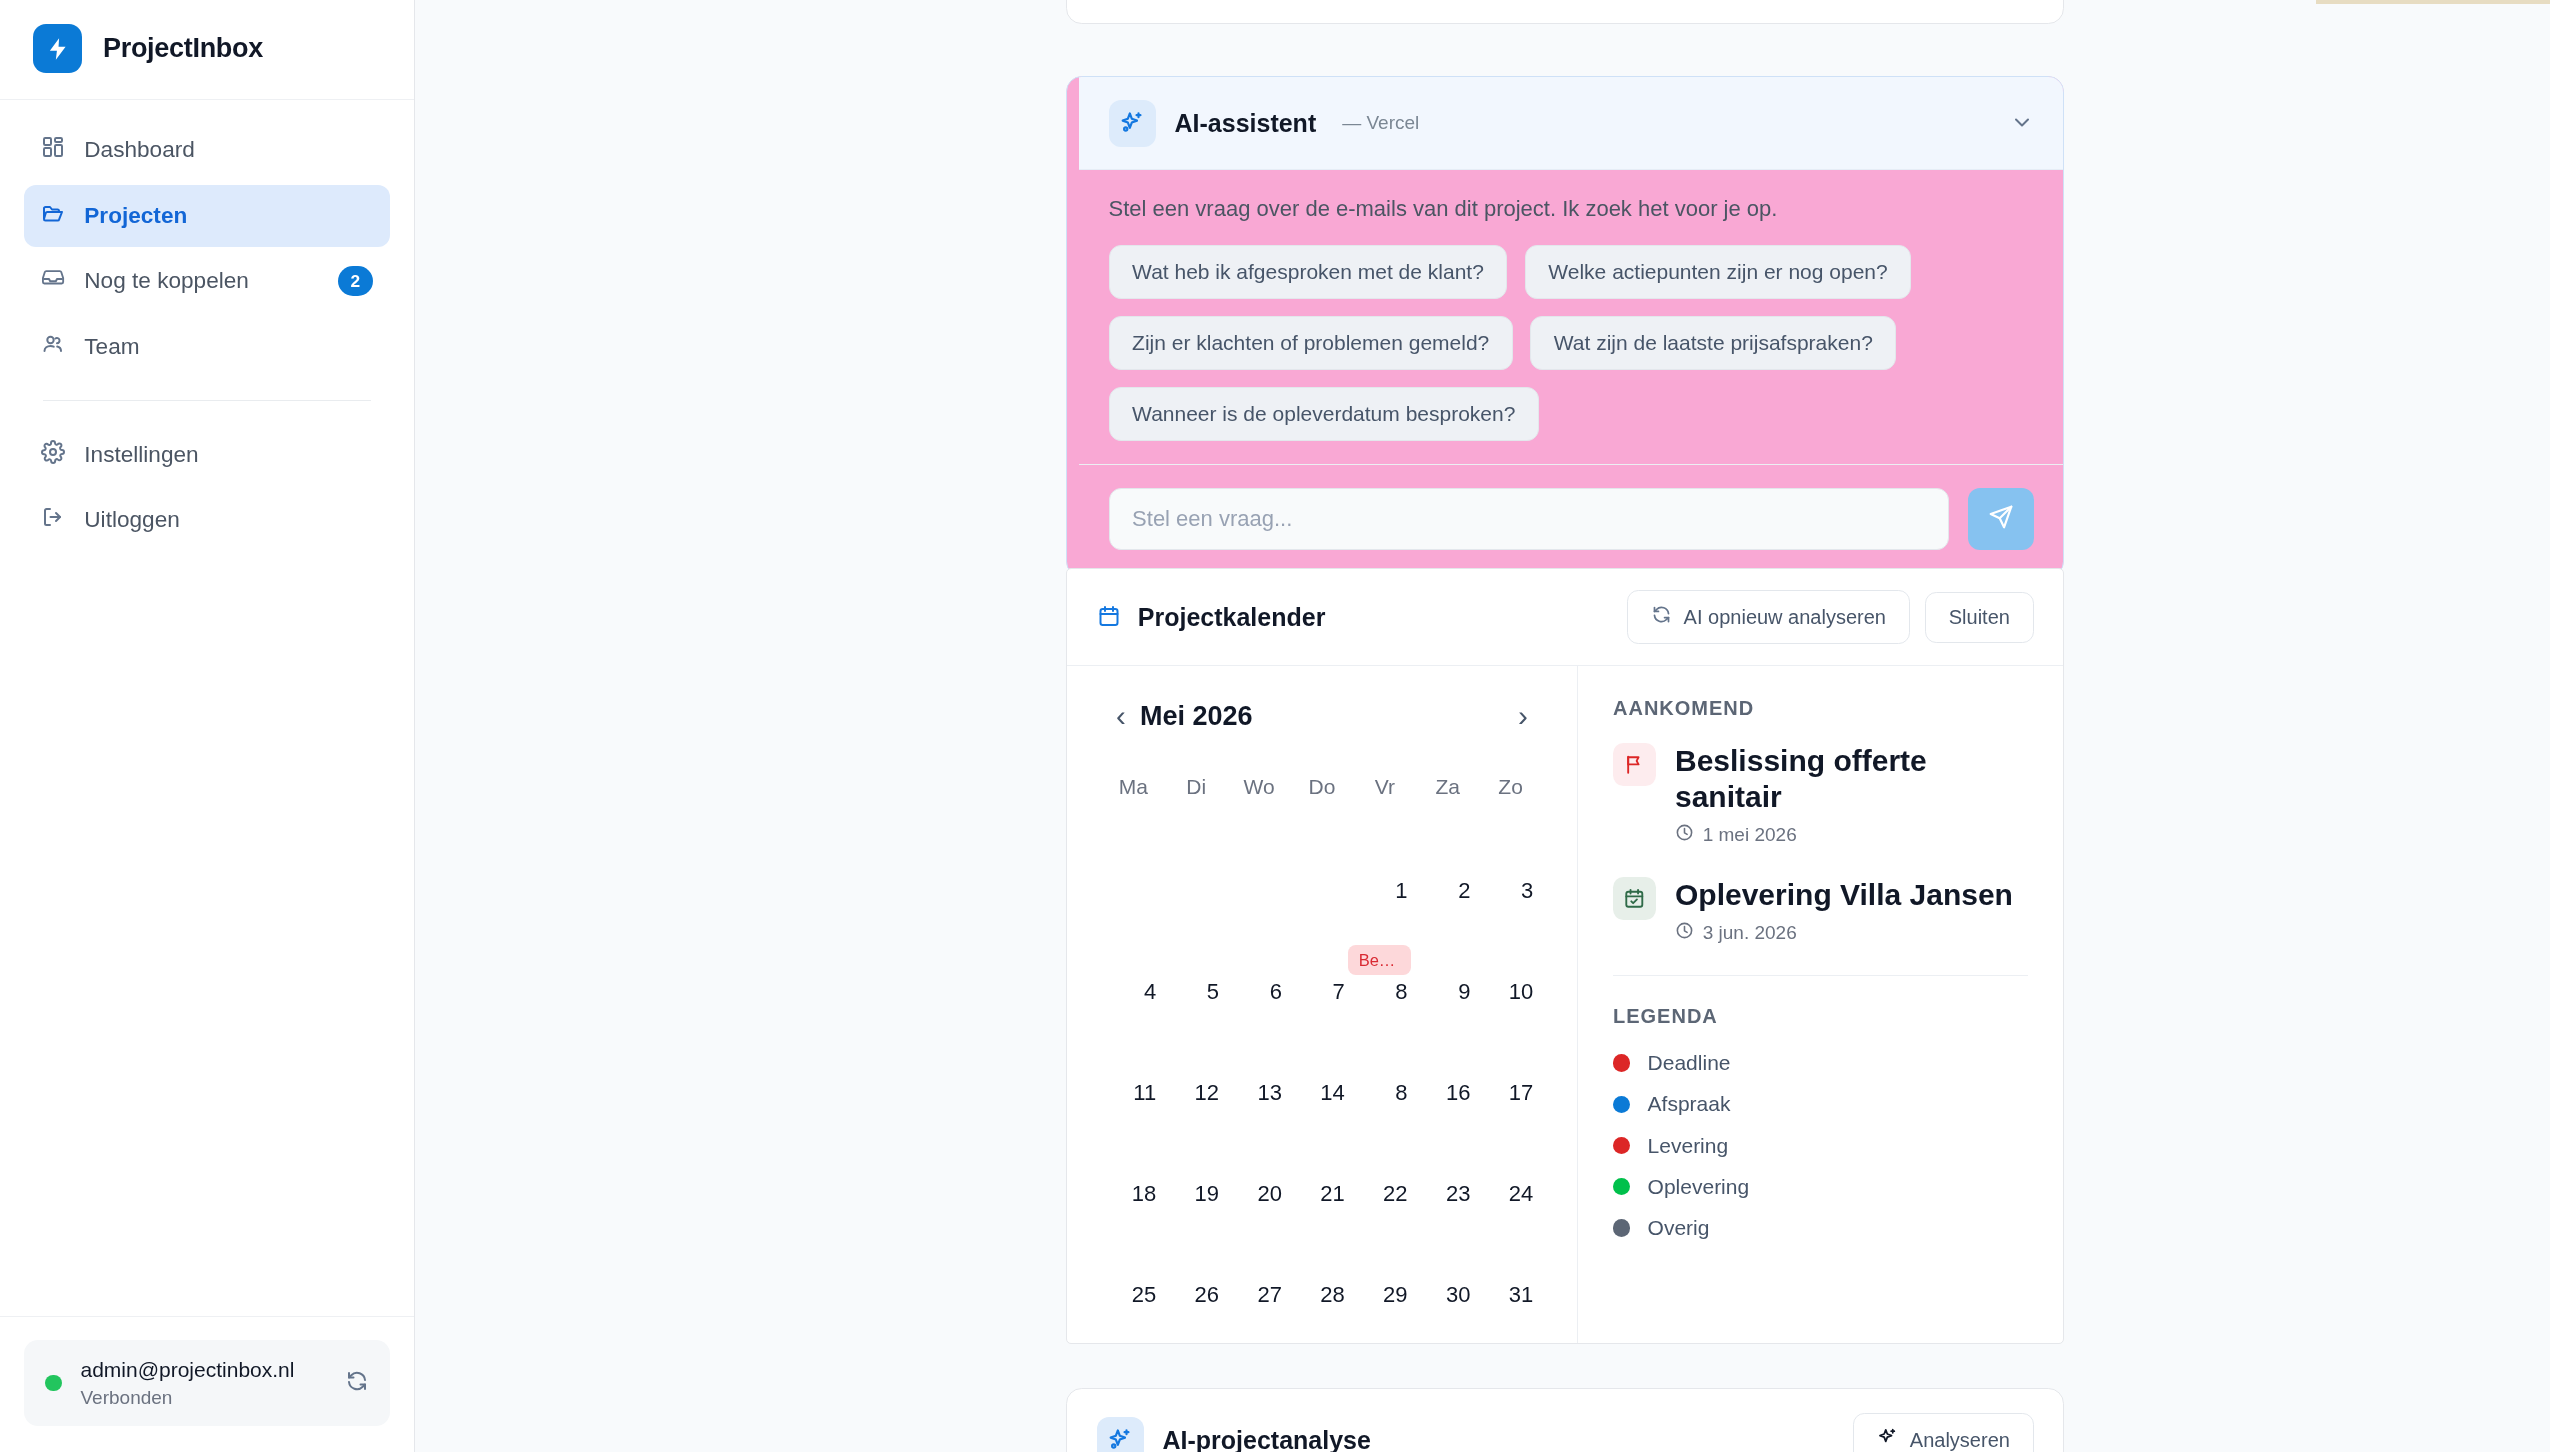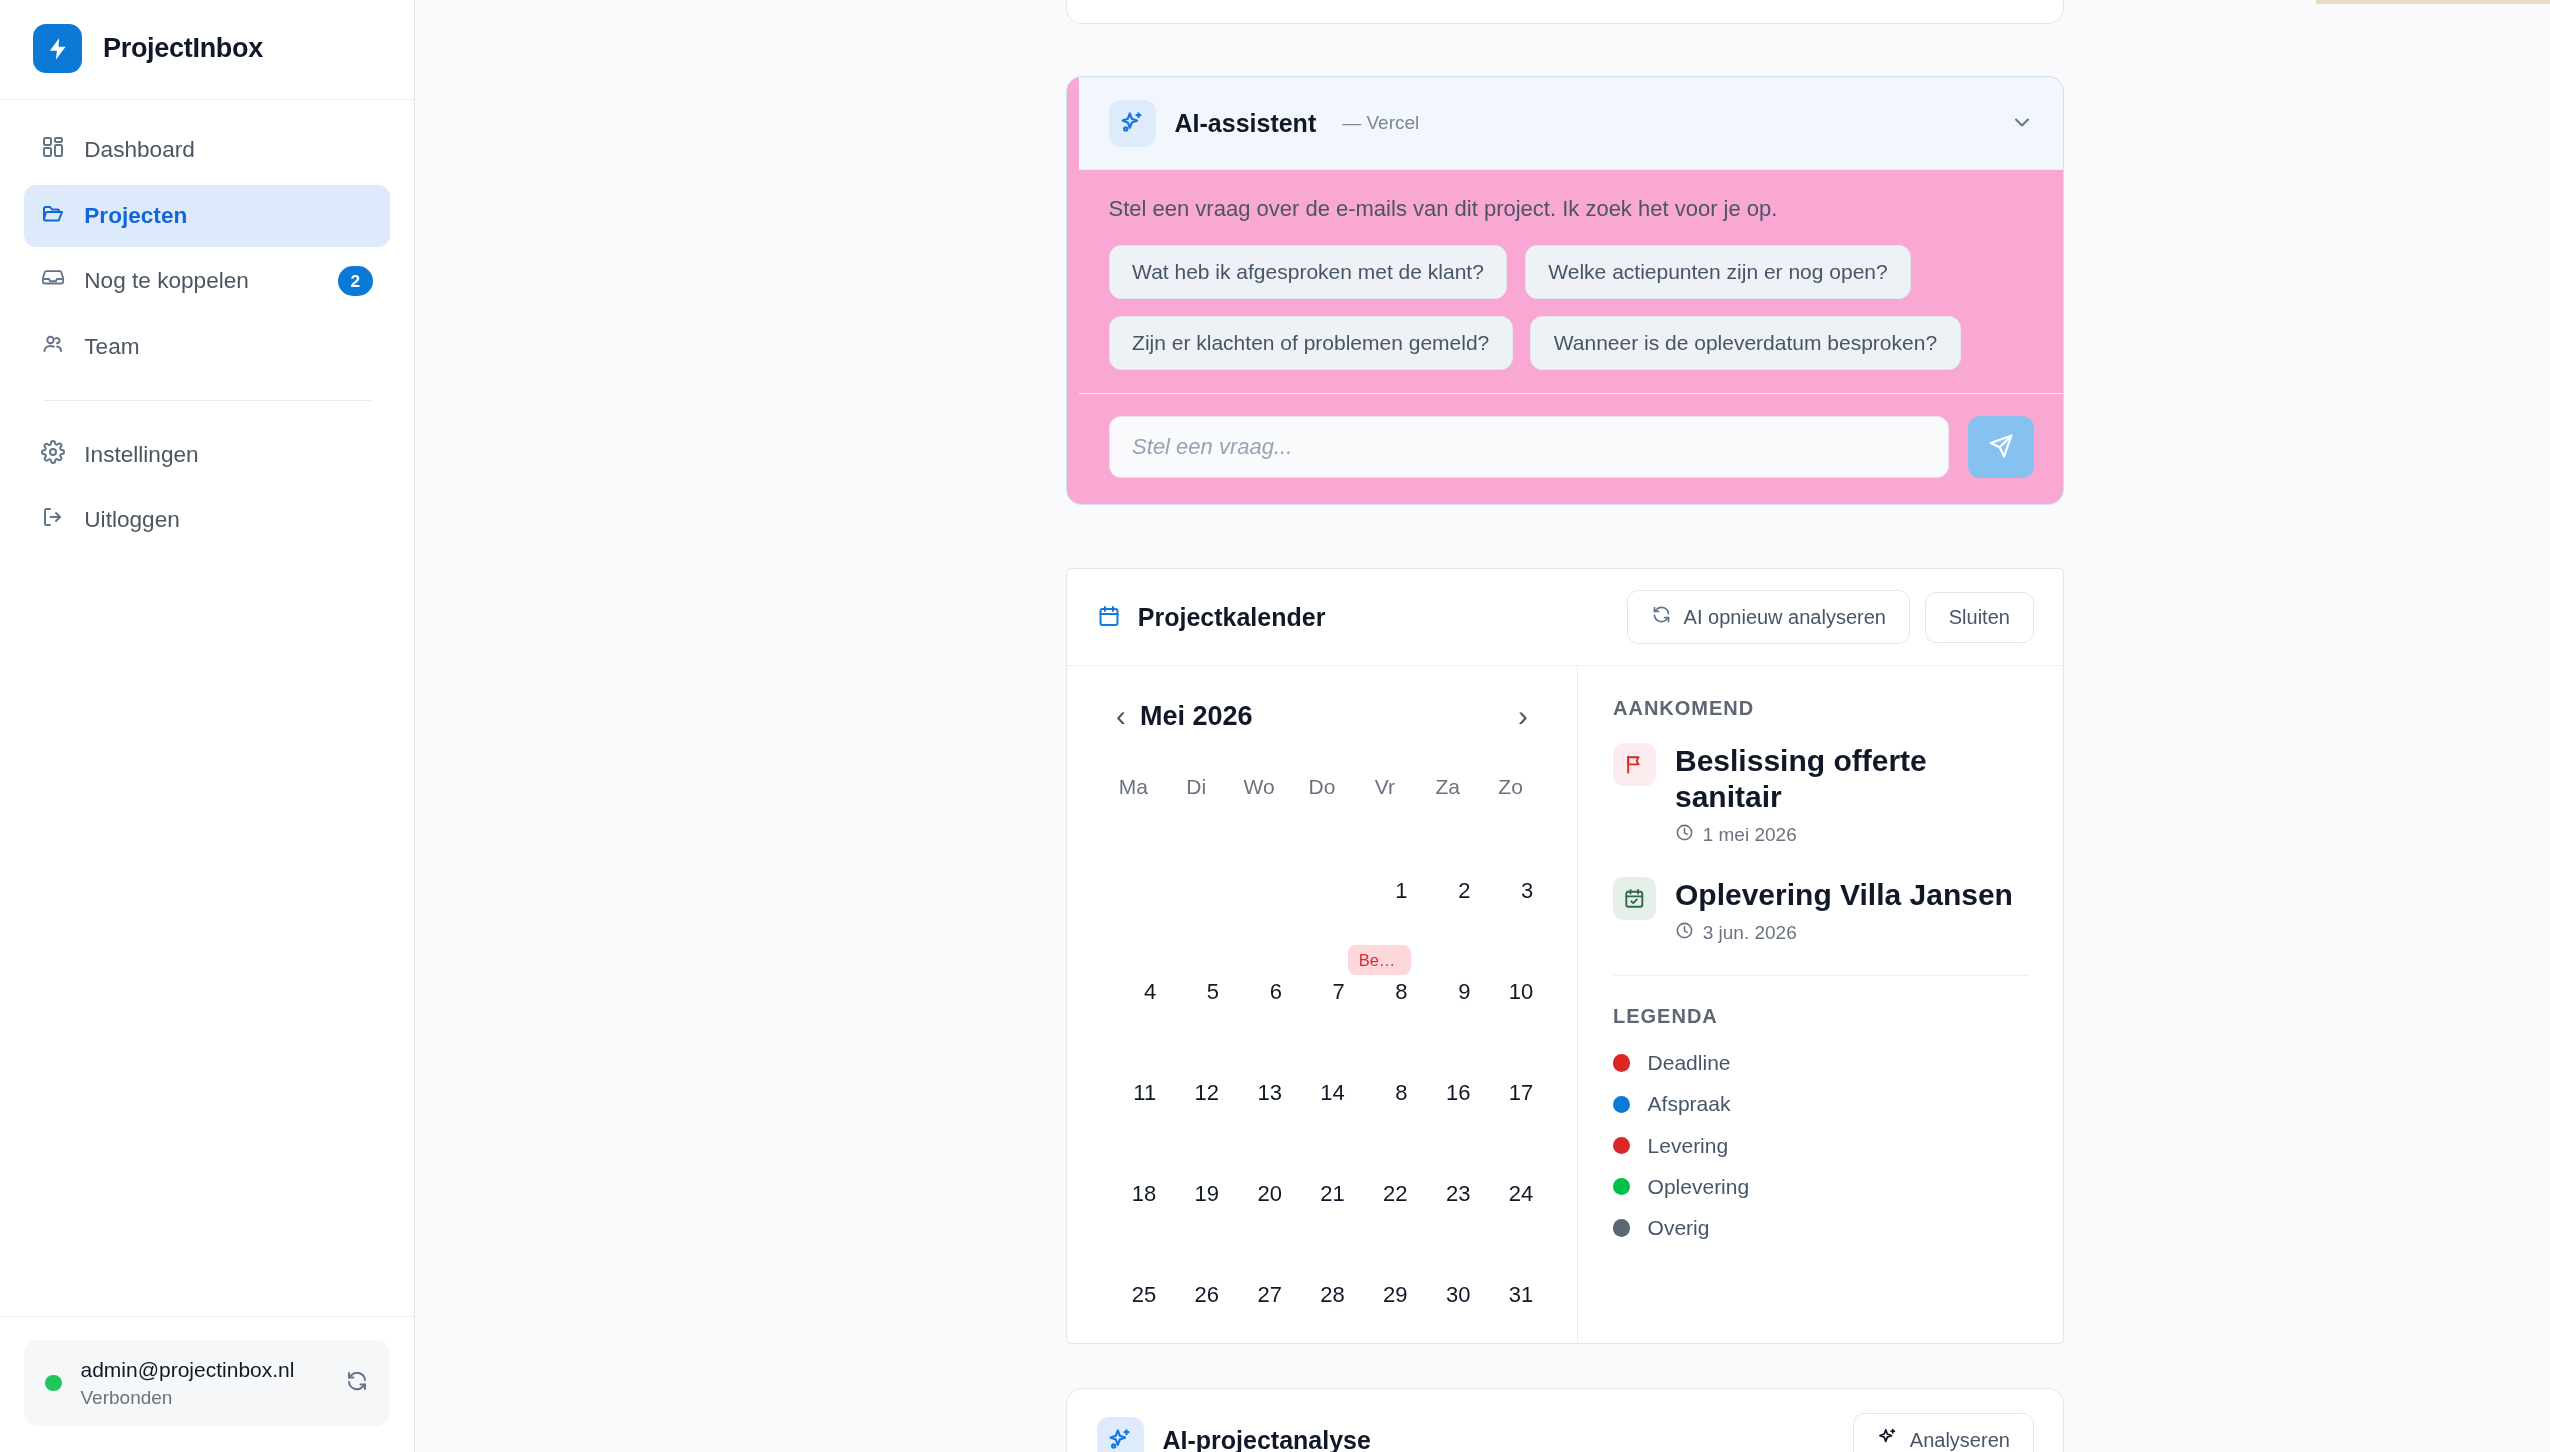--- a/index.html
+++ b/index.html
@@ -106,21 +106,21 @@
     white-space: nowrap;
   }
   .ai-foot {
     border-top: 0.9px solid #eceff3;
     padding: 22.6px 29.5px 26px 29.5px;
     display: flex; align-items: center; gap: 19px;
   }
   .ai-input {
     flex: 1; height: 62px; border: 0.9px solid #e3e7ec; border-radius: 12px;
     background: #f8fafb; padding: 0 22.6px; font-size: 22px; color: #111827;
-    font-family: "Liberation Sans", sans-serif; outline: none; font-style: italic;
+    font-family: "Liberation Sans", sans-serif; outline: none;
   }
   .ai-input::placeholder { color: #98a2b3; }
   .send-btn {
     width: 66px; height: 62px; border-radius: 12px; background: #86c2f0;
     border: none; display: flex; align-items: center; justify-content: center;
     cursor: pointer; flex: 0 0 auto;
   }
 
   
   .cal-card {
@@ -324,20 +324,21 @@
             </svg>
         </span>
       </div>
 
       <div class="ai-body">
         <div class="ai-hint">Stel een vraag over de e-mails van dit project. Ik zoek het voor je op.</div>
         <div class="chips">
           <button class="chip">Wat heb ik afgesproken met de klant?</button>
           <button class="chip">Welke actiepunten zijn er nog open?</button>
           <button class="chip">Zijn er klachten of problemen gemeld?</button>
+          <button class="chip">Wat zijn de laatste prijsafspraken?</button>
           <button class="chip">Wanneer is de opleverdatum besproken?</button>
         </div>
       </div>
 
       <div class="ai-foot">
         <input class="ai-input" type="text" placeholder="Stel een vraag..." style="">
         <button class="send-btn">
           <span>
             <svg width="26" height="26" viewBox="0 0 24 24" fill="none" stroke="#fff" stroke-width="2" stroke-linecap="round" stroke-linejoin="round">
                 <path d="M21.5 2.5 10.8 13.2"></path>

